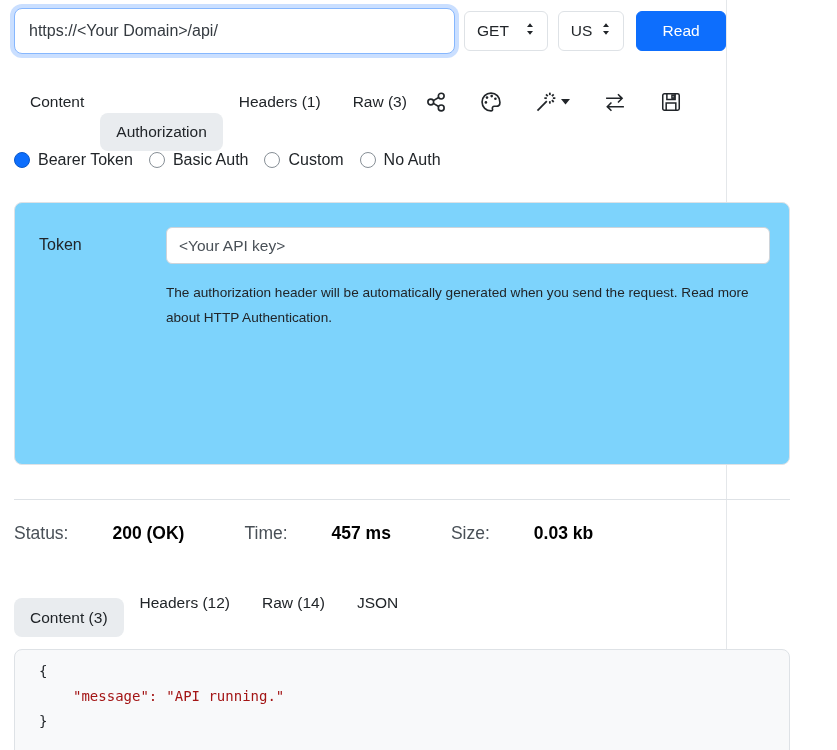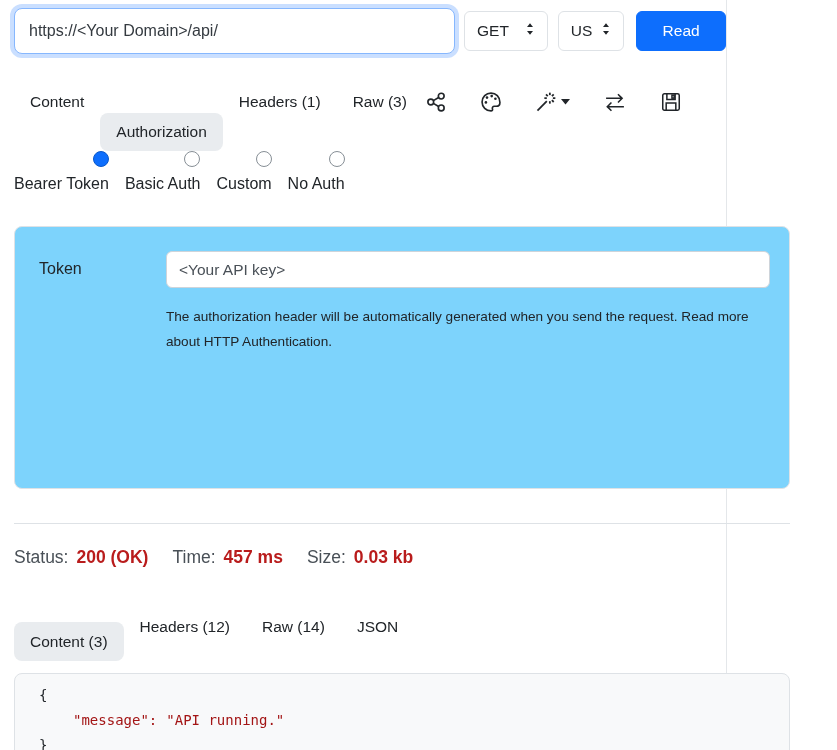--- a/index.html
+++ b/index.html
@@ -49,21 +49,21 @@
     font-size: 15.5px; color: #212529; border-radius: 8px;
     cursor: pointer; white-space: nowrap;
   }
   .tab.active { background: #e9ecef; margin-top: 30px; }
   .tab-icons { margin-left: auto; margin-right: 44px; display: flex; align-items: center; gap: 33px; }
   .icon-btn { display: flex; align-items: center; cursor: pointer; }
   .icon-btn svg { display: block; }
 
   
   .auth-options { display: flex; align-items: center; gap: 16px; margin-top: 30px; }
-  .radio-option { display: flex; align-items: flex-end; gap: 8px; font-size: 16px; cursor: pointer; flex-direction: column; }
+  .radio-option { display: flex; align-items: center; gap: 8px; font-size: 16px; cursor: pointer; }
   .radio-circle {
     width: 16px; height: 16px; border-radius: 50%;
     border: 1.5px solid #878f96; background: #fff; flex: 0 0 auto;
   }
   .radio-circle.checked { border: 1.5px solid #0a58ca; background: #0d6efd; }
 
   
   .auth-panel {
     margin-top: 33px; width: 776px; height: 263px;
     border: 1px solid #dee2e6; border-radius: 8px;
@@ -78,23 +78,23 @@
     padding: 0 12px; font-size: 15.5px; color: #495057;
     font-family: "Liberation Sans", sans-serif; outline: none; background: #fff;
   }
   .help-text {
     margin: 16px 0 0 0; width: 606px;
     font-size: 13.6px; line-height: 25px; color: #212529;
   }
 
   
   .divider { margin: 34px 0 0 0; width: 776px; border: 0; border-top: 1px solid #dee2e6; }
-  .status-row { margin-top: 23px; display: flex; align-items: flex-start; font-size: 17.5px; }
+  .status-row { margin-top: 23px; display: flex; align-items: flex-start; font-size: 17.5px; gap: 36px; }
   .status-label { color: #495057; margin-right: 8px; }
-  .status-value { color: #b91c1c; font-weight: 700; margin-right: 24px; }
+  .status-value { color: #000000; font-weight: 700; margin-right: 24px; }
 
   
   .response-tabs { display: flex; align-items: center; margin-top: 39px; height: 39px; }
   .response-tabs .tab { height: 39px; line-height: 39px; }
   .code-block {
     margin-top: 27px; width: 776px; height: 120px;
     background: #f8f9fa; border: 1px solid #dee2e6; border-radius: 8px;
     padding: 9px 0 0 24px;
     font-family: "DejaVu Sans Mono", "Liberation Mono", monospace;
     font-size: 14px; line-height: 25px; color: #212529;

